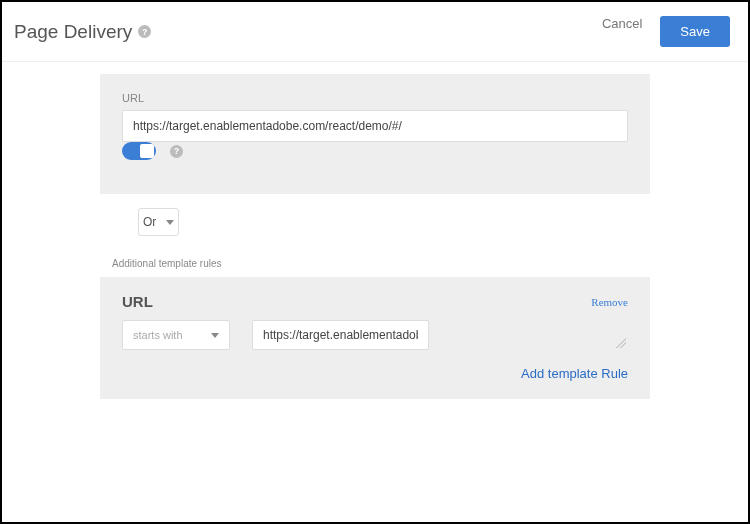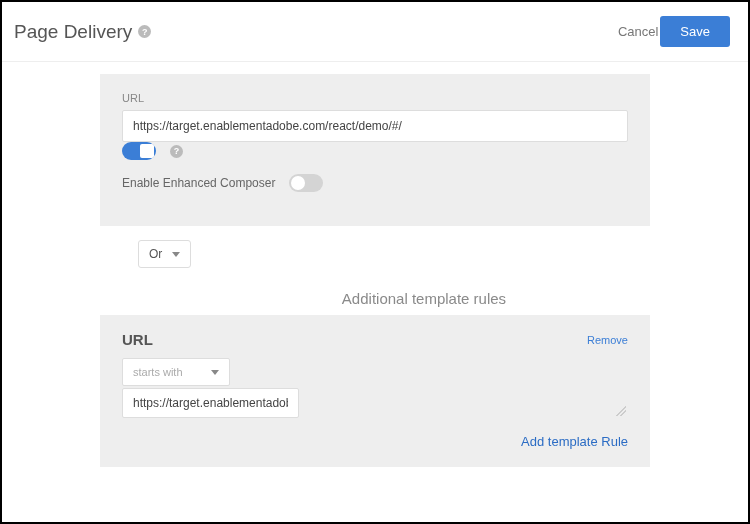--- a/index.html
+++ b/index.html
@@ -31,21 +31,21 @@
     display: inline-flex;
     width: 13px; height: 13px;
     border-radius: 50%;
     background: #bbb;
     color: #fff;
     font-size: 9px;
     font-weight: bold;
     align-items: center;
     justify-content: center;
   }
-  .actions { display: flex; align-items: center; gap: 2px; }
+  .actions { display: flex; align-items: flex-start; gap: 18px; }
   .cancel-btn {
     color: #777; font-size: 13px; background: none; border: none; cursor: pointer;
   }
   .save-btn {
     background: #3b7ed6; color: #fff; border: none;
     padding: 8px 20px; font-size: 13px; border-radius: 3px; cursor: pointer;
   }
   .content { padding: 12px 12px 0 12px; }
   .card {
     background: #eeeeee;
@@ -79,42 +79,42 @@
   .toggle.off { background: #d4d4d4; }
   .toggle .knob {
     position: absolute; width: 14px; height: 14px; border-radius: 2px;
     background: #fff; top: 2px; right: 2px;
   }
   .toggle.off .knob { left: 2px; right: auto; border-radius: 50%; }
   .connector {
     margin: 14px 0 14px 124px;
     display: inline-flex; align-items: center;
     border: 1px solid #ddd; border-radius: 3px;
-    padding: 6px 10px; gap: 10px;
+    padding: 6px 4px; gap: 10px;
     font-size: 12px; color: #555; text-align: center;
   }
   .chevron-down {
     width: 0; height: 0; border-left: 4px solid transparent;
     border-right: 4px solid transparent; border-top: 5px solid #888;
   }
   .additional-label {
-    font-size: 15px; color: #8a8a8a; margin: 8px 0 8px 98px; text-align: center;
+    font-size: 10px; color: #8a8a8a; margin: 8px 0 8px 98px;
   }
   .card2 {
     background: #eeeeee;
     padding: 16px 22px 18px 22px;
     margin: 0 86px 0 86px;
   }
   .card2-head {
     display: flex; justify-content: space-between; align-items: center;
     margin-bottom: 10px;
   }
   .url-heading { font-size: 15px; font-weight: 600; color: #555; }
-  .remove-link { font-size: 11px; color: #3b7ed6; cursor: pointer; }
-  .rule-row { display: flex; gap: 2px; flex-direction: column; }
+  .remove-link { font-size: 11px; color: #3b7ed6; cursor: pointer; font-family: Liberation Serif, serif; }
+  .rule-row { display: flex; gap: 22px; }
   .select-box {
     width: 108px;
     border: 1px solid #ddd;
     border-radius: 2px;
     background: #fff;
     padding: 7px 10px;
     font-size: 11px; color: #aaa;
     display: flex; justify-content: space-between; align-items: center;
   }
   .rule-input {
@@ -157,26 +157,20 @@
     <span class="label-sm">URL</span>
     <input class="url-input" value="https://target.enablementadobe.com/react/demo/#/" style="">
 
     <div class="toggle-row">
       <div class="toggle">
           <div class="knob"></div>
         </div>
       <span class="help-icon">?</span>
     </div>
 
-    <div class="toggle-row">
-      <span class="toggle-label">Enable Enhanced Composer</span>
-      <div class="toggle off">
-          <div class="knob"></div>
-        </div>
-    </div>
   </div>
 
   <div class="connector">
     <span>Or</span>
     <span class="chevron-down"></span>
   </div>
 
   <div class="additional-label">Additional template rules</div>
 
   <div class="card2">

